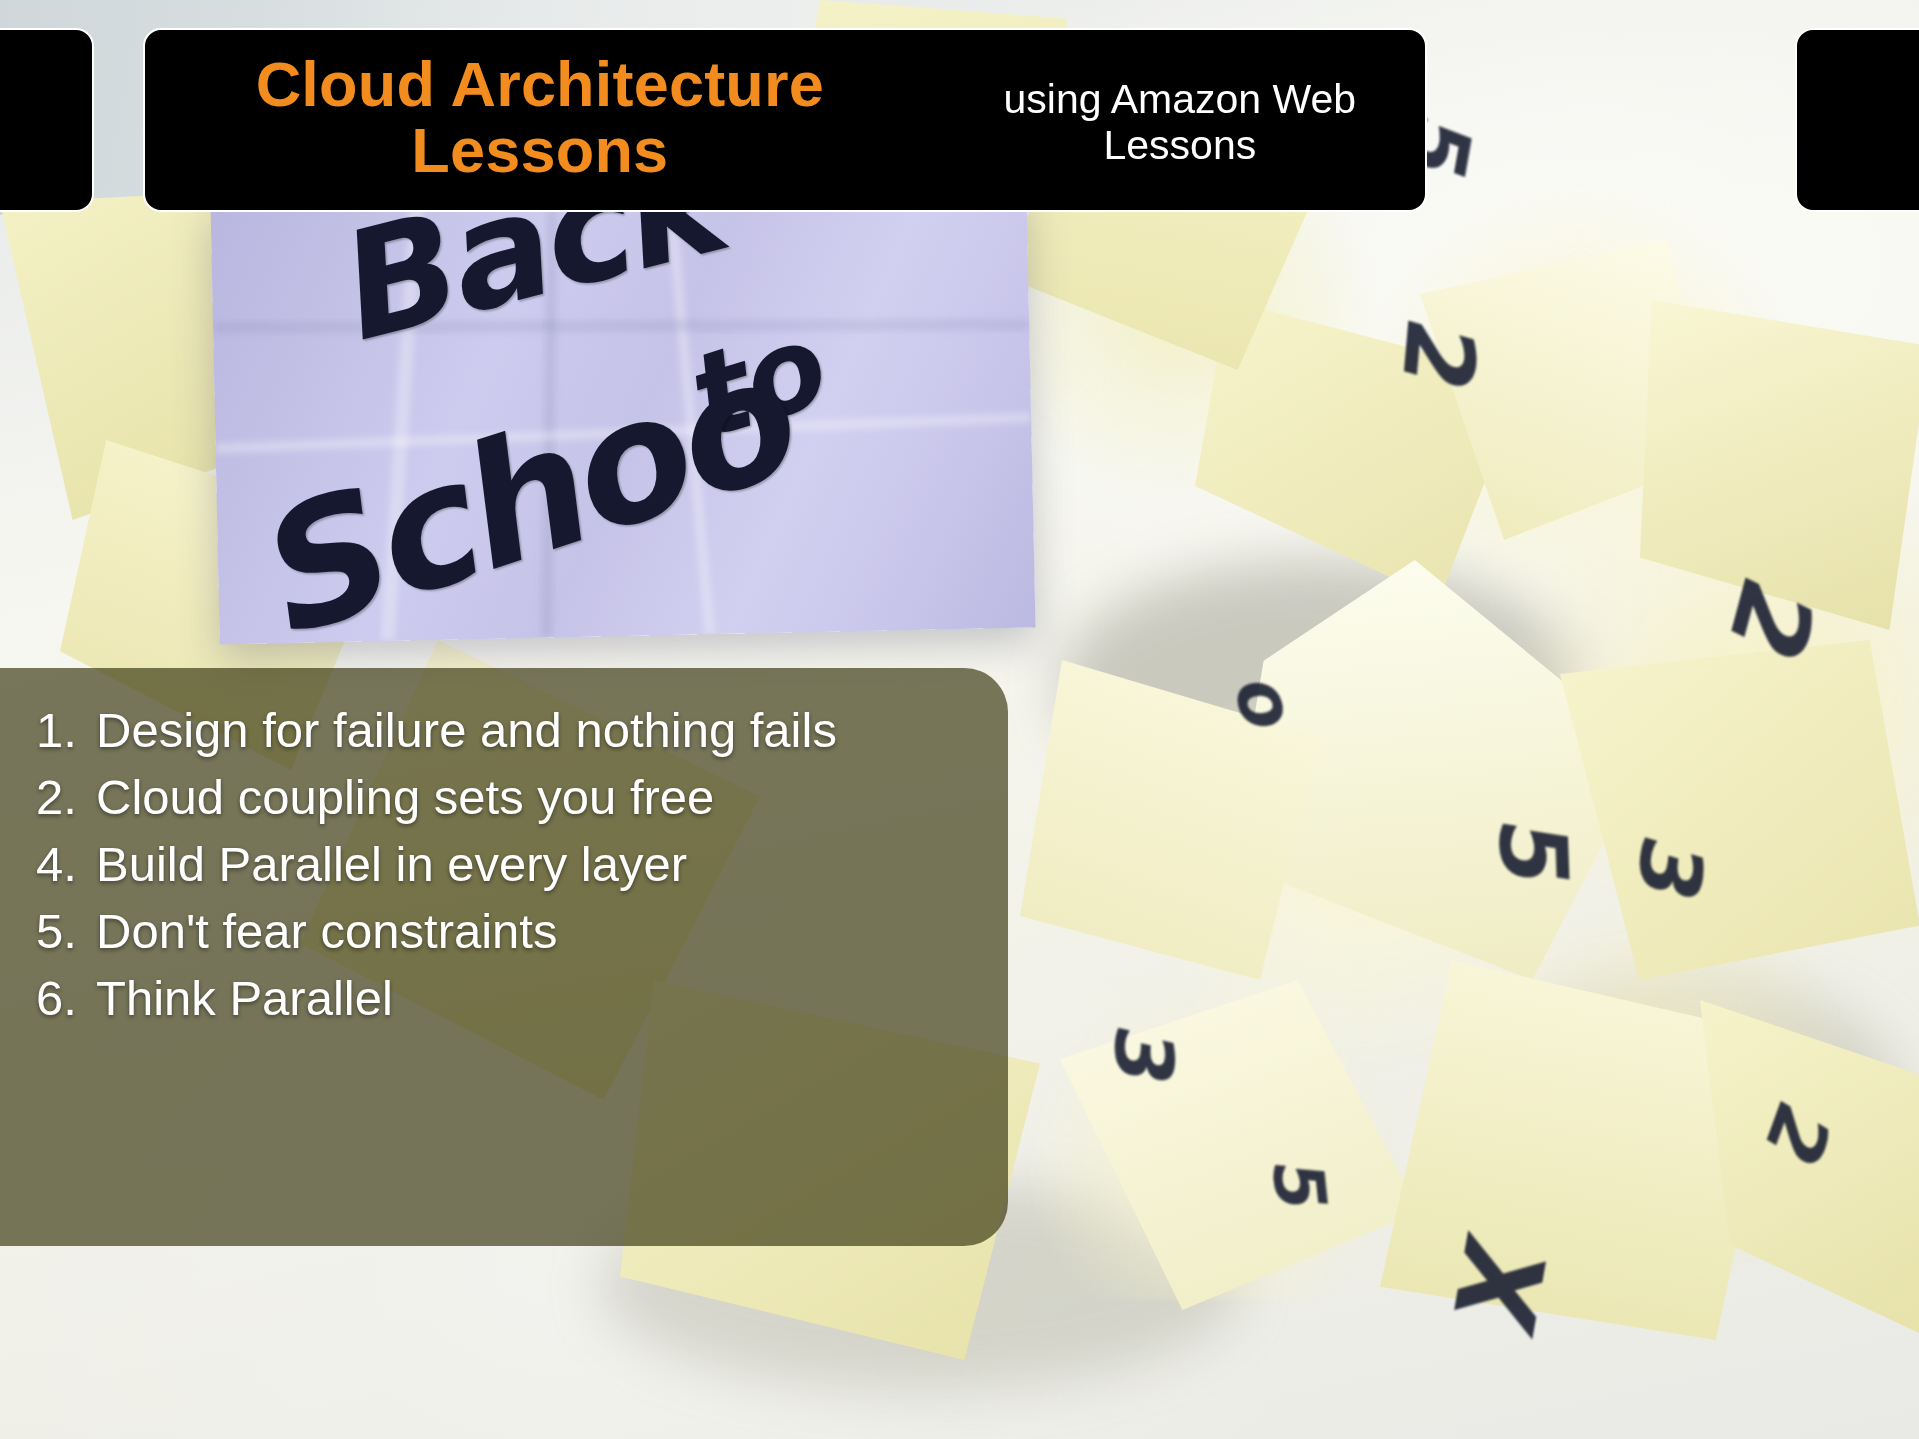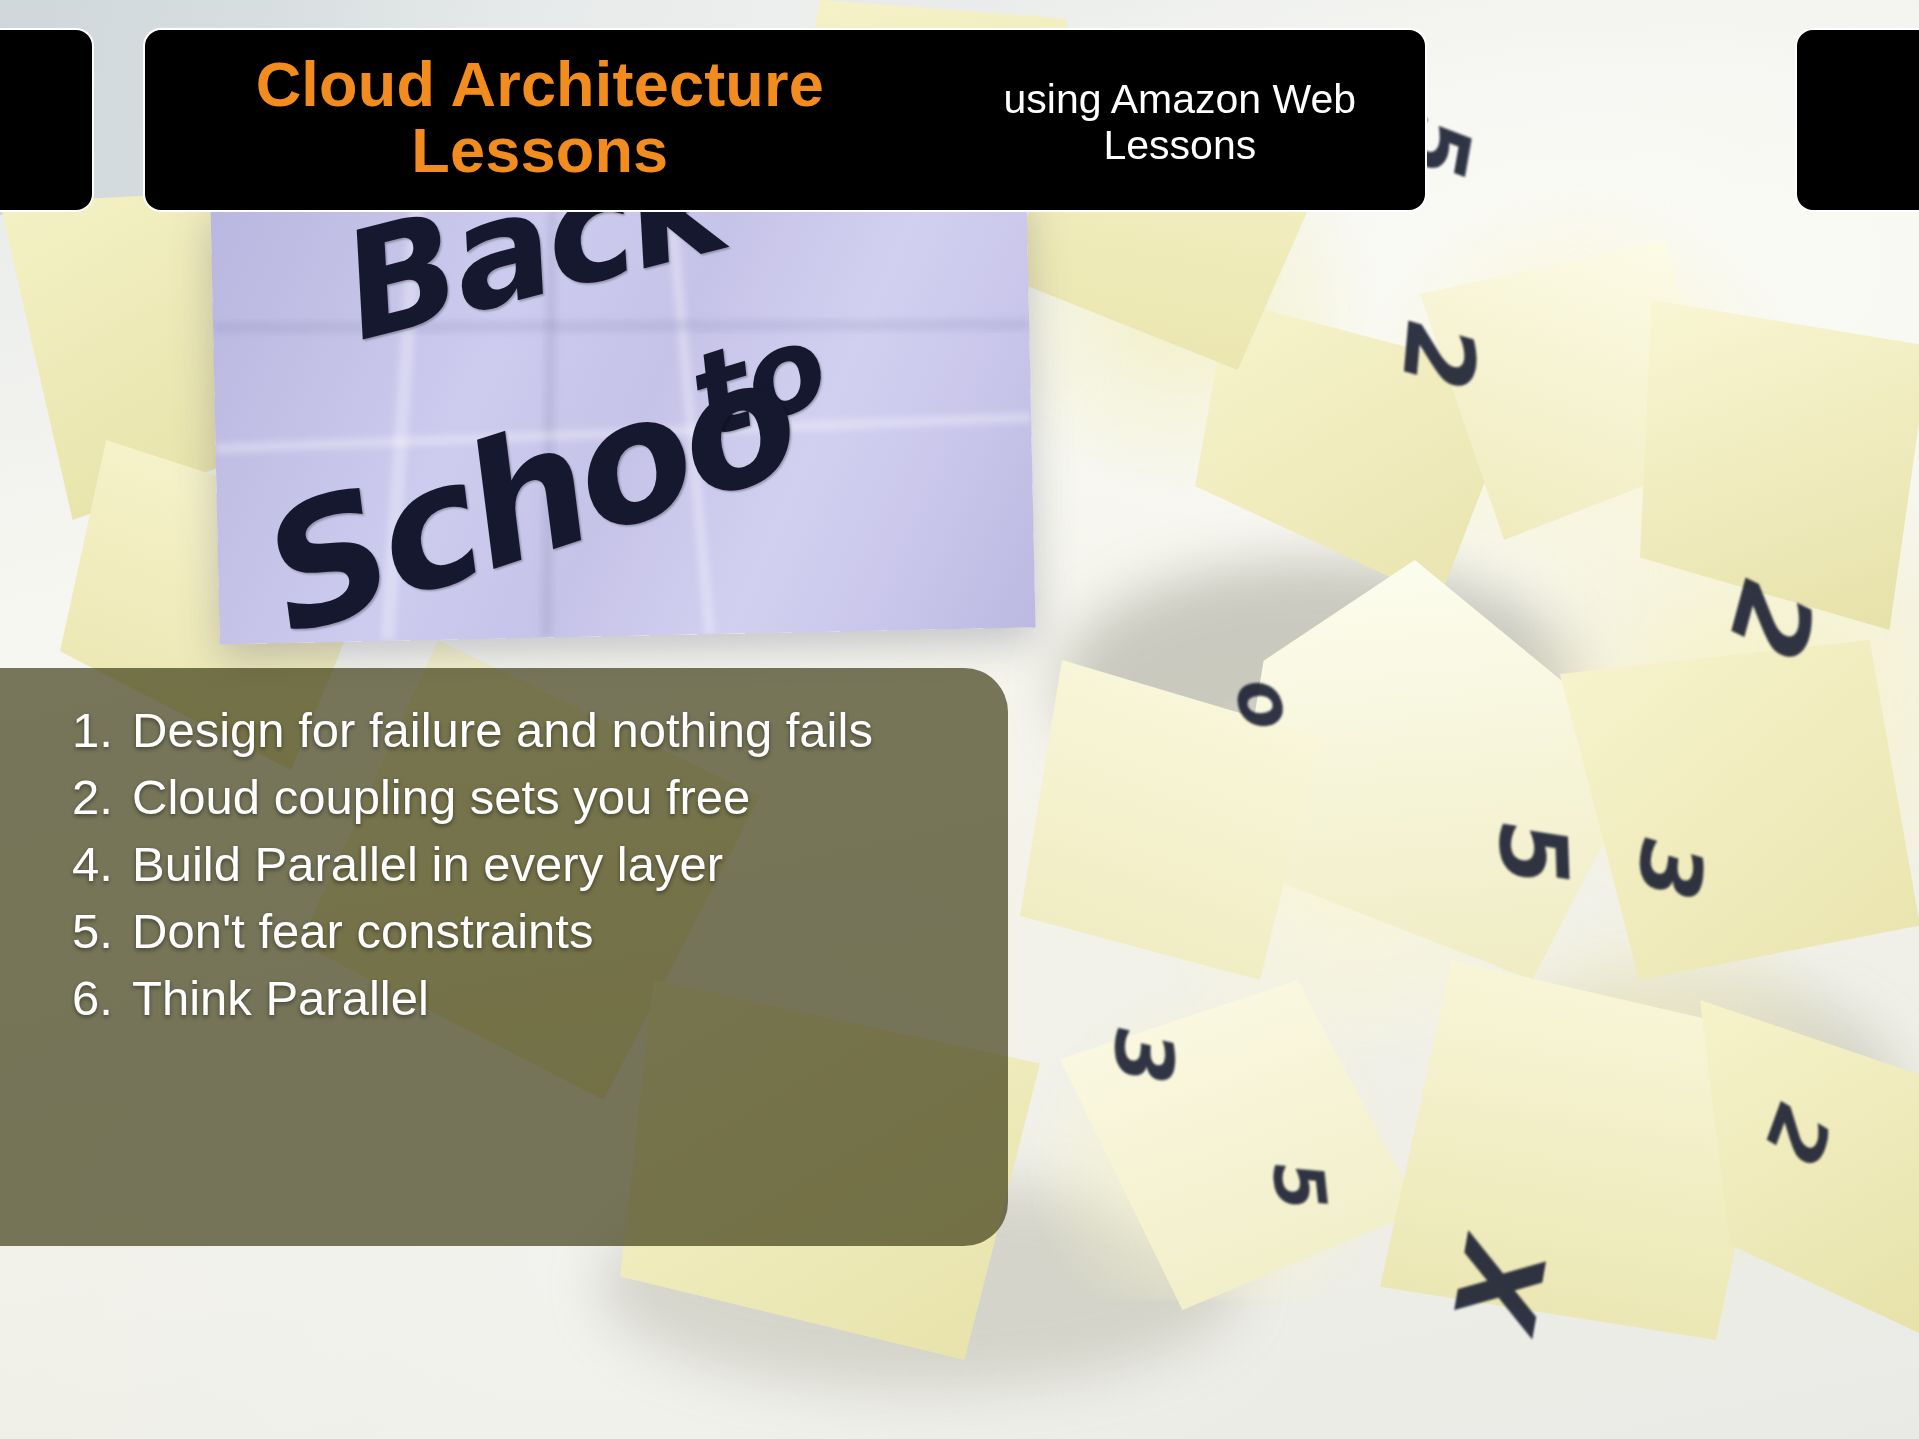--- a/index.html
+++ b/index.html
@@ -89,21 +89,21 @@
 
   
   .lessons-box{
     position:absolute;left:-18px;top:668px;width:1026px;height:578px;
     background:rgba(58,56,18,.68);
     border-radius:0 44px 44px 0;
     z-index:5;
   }
   .lessons-list{
     position:absolute;left:0;top:668px;width:1010px;height:750px;
-    padding:38px 0 0 72px;box-sizing:border-box;z-index:6;
+    padding:38px 0 0 36px;box-sizing:border-box;z-index:6;
   }
   .lesson{
     color:#ffffff;font-size:49px;line-height:1.0;
     margin-bottom:18px;white-space:nowrap;
     text-shadow:0 2px 4px rgba(0,0,0,.45);
   }
   .lesson .num{display:inline-block;min-width:60px;}
 </style>
 </head>
 <body>

